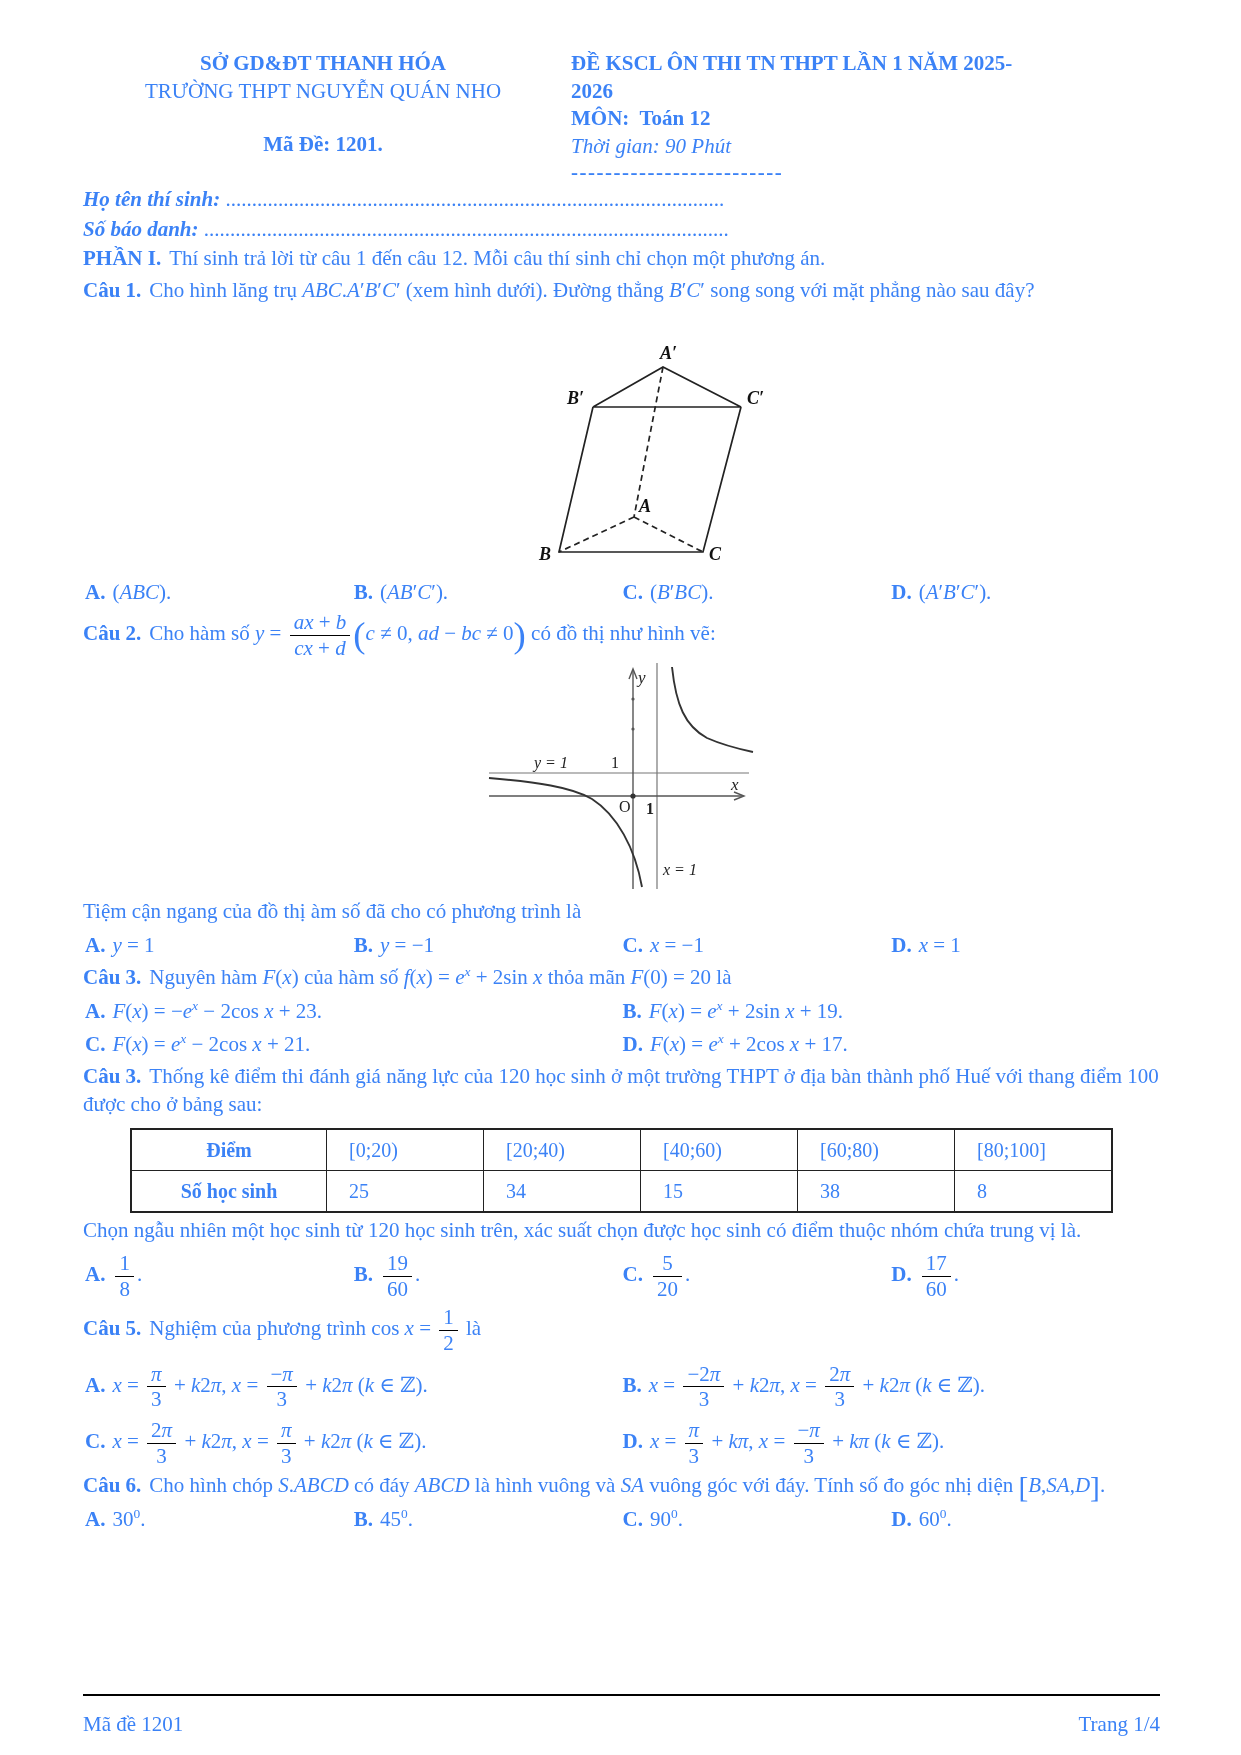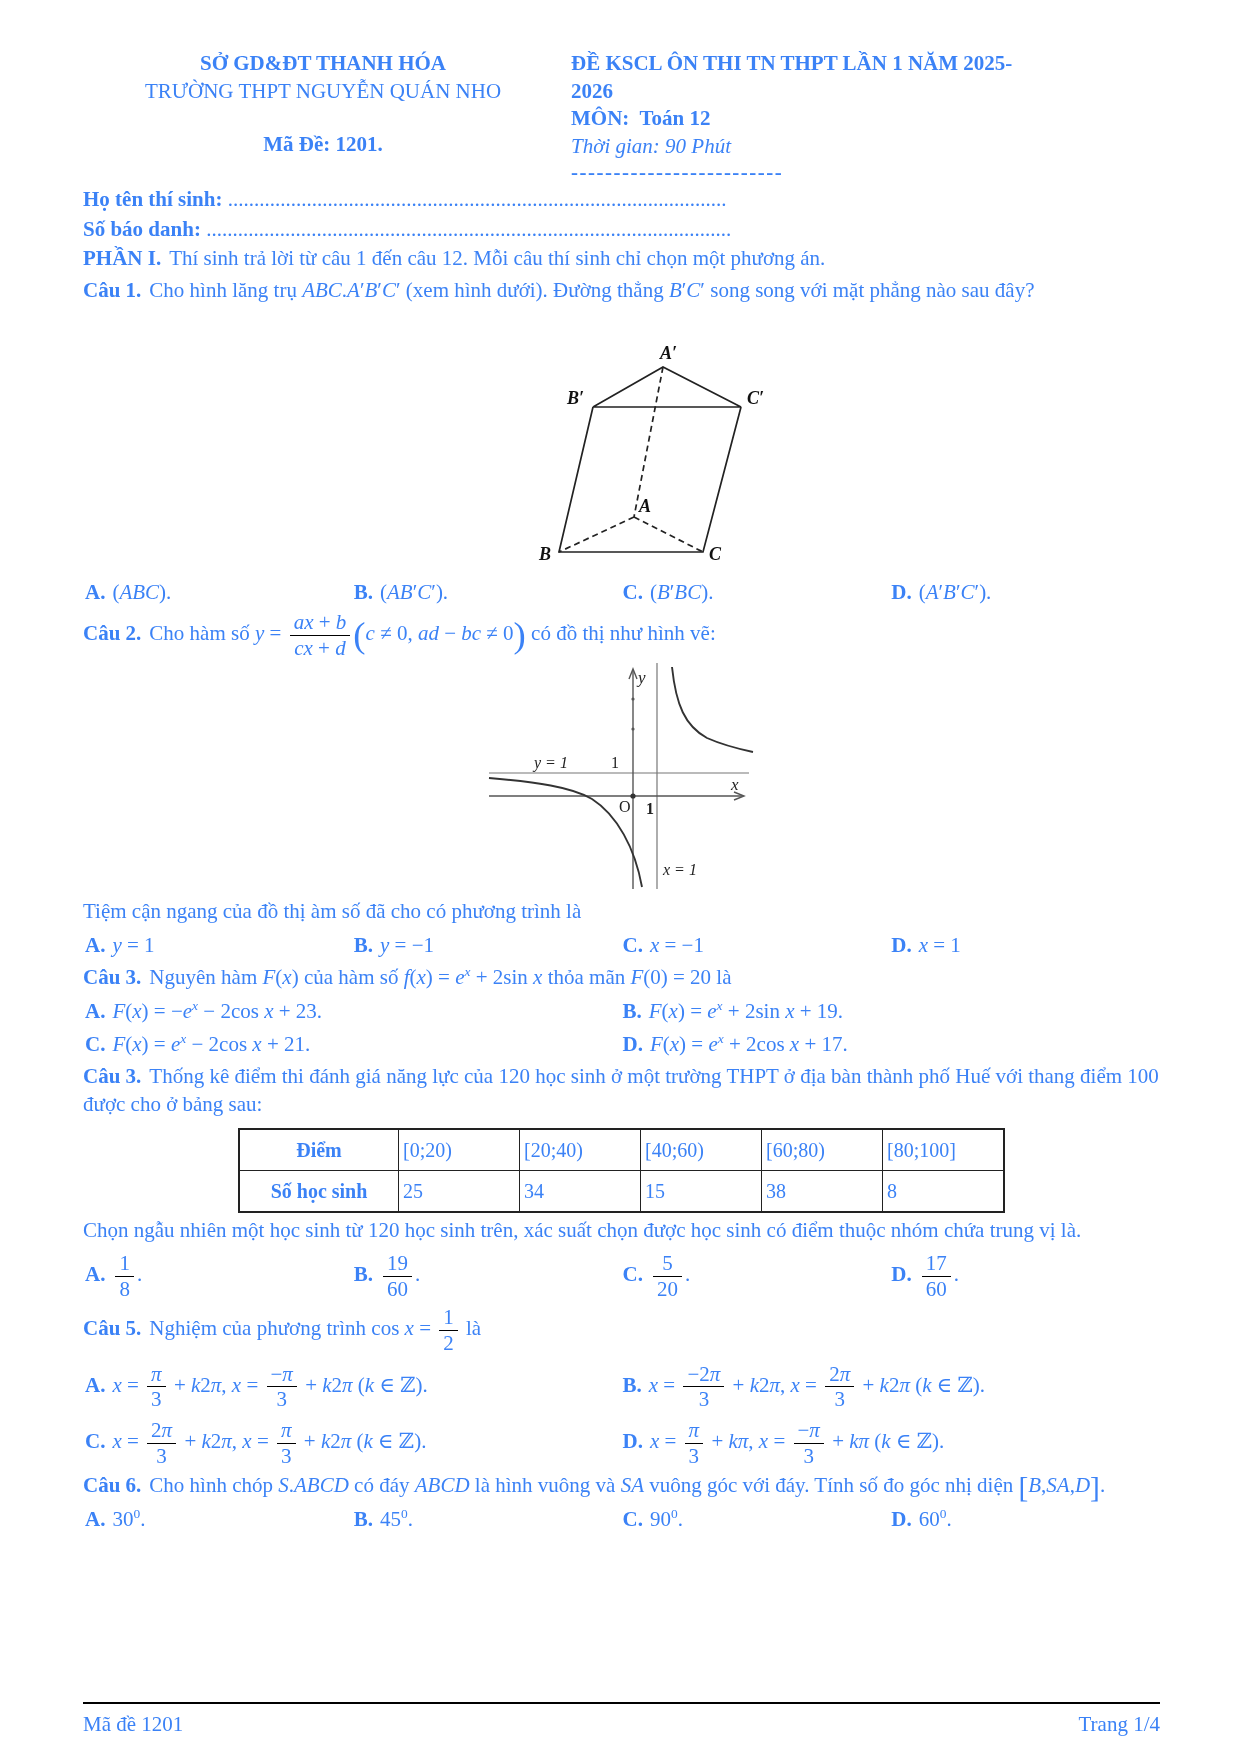--- a/index.html
+++ b/index.html
@@ -9,46 +9,46 @@
     box-sizing:border-box;padding:50px 81px 0 83px;position:relative;overflow:hidden;
   }
   .b{font-weight:bold;}
   .it{font-style:italic;}
   .header{display:flex;}
   .h-left{width:480px;text-align:center;}
   .h-right{width:478px;text-align:left;margin-left:8px;}
   .h-left .code{margin-top:26px;}
   .dashes{letter-spacing:1.5px;font-weight:bold;line-height:1.1;}
   .fill{margin-top:2px;}
-  .fill .lbl{font-weight:bold;}
+  .fill .lbl{font-weight:bold;font-style:italic;}
   .part{margin-top:2px;}
   .q{margin-top:4px;}
   .qlabel{font-weight:bold;margin-right:8px;}
   .opts4{display:grid;grid-template-columns:1fr 1fr 1fr 1fr;margin:6px 0 2px 2px;align-items:center;}
   .opts2{display:grid;grid-template-columns:1fr 1fr;margin:6px 0 2px 2px;row-gap:6px;align-items:center;}
   .opt .ol{font-weight:bold;margin-right:7px;}
   .figwrap{text-align:center;margin:2px 0;}
   i{font-family:"Liberation Serif","DejaVu Serif",serif;}
   sup{font-size:64%;line-height:0;}
   .frac{display:inline-block;vertical-align:middle;text-align:center;line-height:1.08;margin:1px 3px;}
   .frac .fn{display:block;padding:0 4px 1px 4px;border-bottom:1.4px solid #000;}
   .frac .fd{display:block;padding:1px 4px 0 4px;}
   .bigp{font-size:175%;vertical-align:middle;line-height:0;font-weight:normal;}
   .bigb{font-size:140%;vertical-align:middle;line-height:0;font-weight:normal;}
   table.stats{border-collapse:collapse;margin:10px auto 4px auto;border:2.2px solid #222;}
   table.stats th,table.stats td{
     border:1.5px solid #222;font-size:20px;
-    height:40px;padding:0 4px;font-weight:normal;
+    height:40px;padding:0 22px;font-weight:normal;
   }
   table.stats th{font-weight:bold;}
   table.stats .c0{width:150px;}
   table.stats .c{width:112px;}
   .footer{
     position:absolute;left:83px;right:81px;bottom:16px;
-    border-top:2px solid #000;padding-top:7px;
+    border-top:2px solid #000;padding-top:15px;
     display:flex;justify-content:space-between;
   }
   svg text{font-family:"Liberation Serif","DejaVu Serif",serif;}
 </style>
 </head>
 <body>
 
 <div class="page">
 
   <div class="header">

